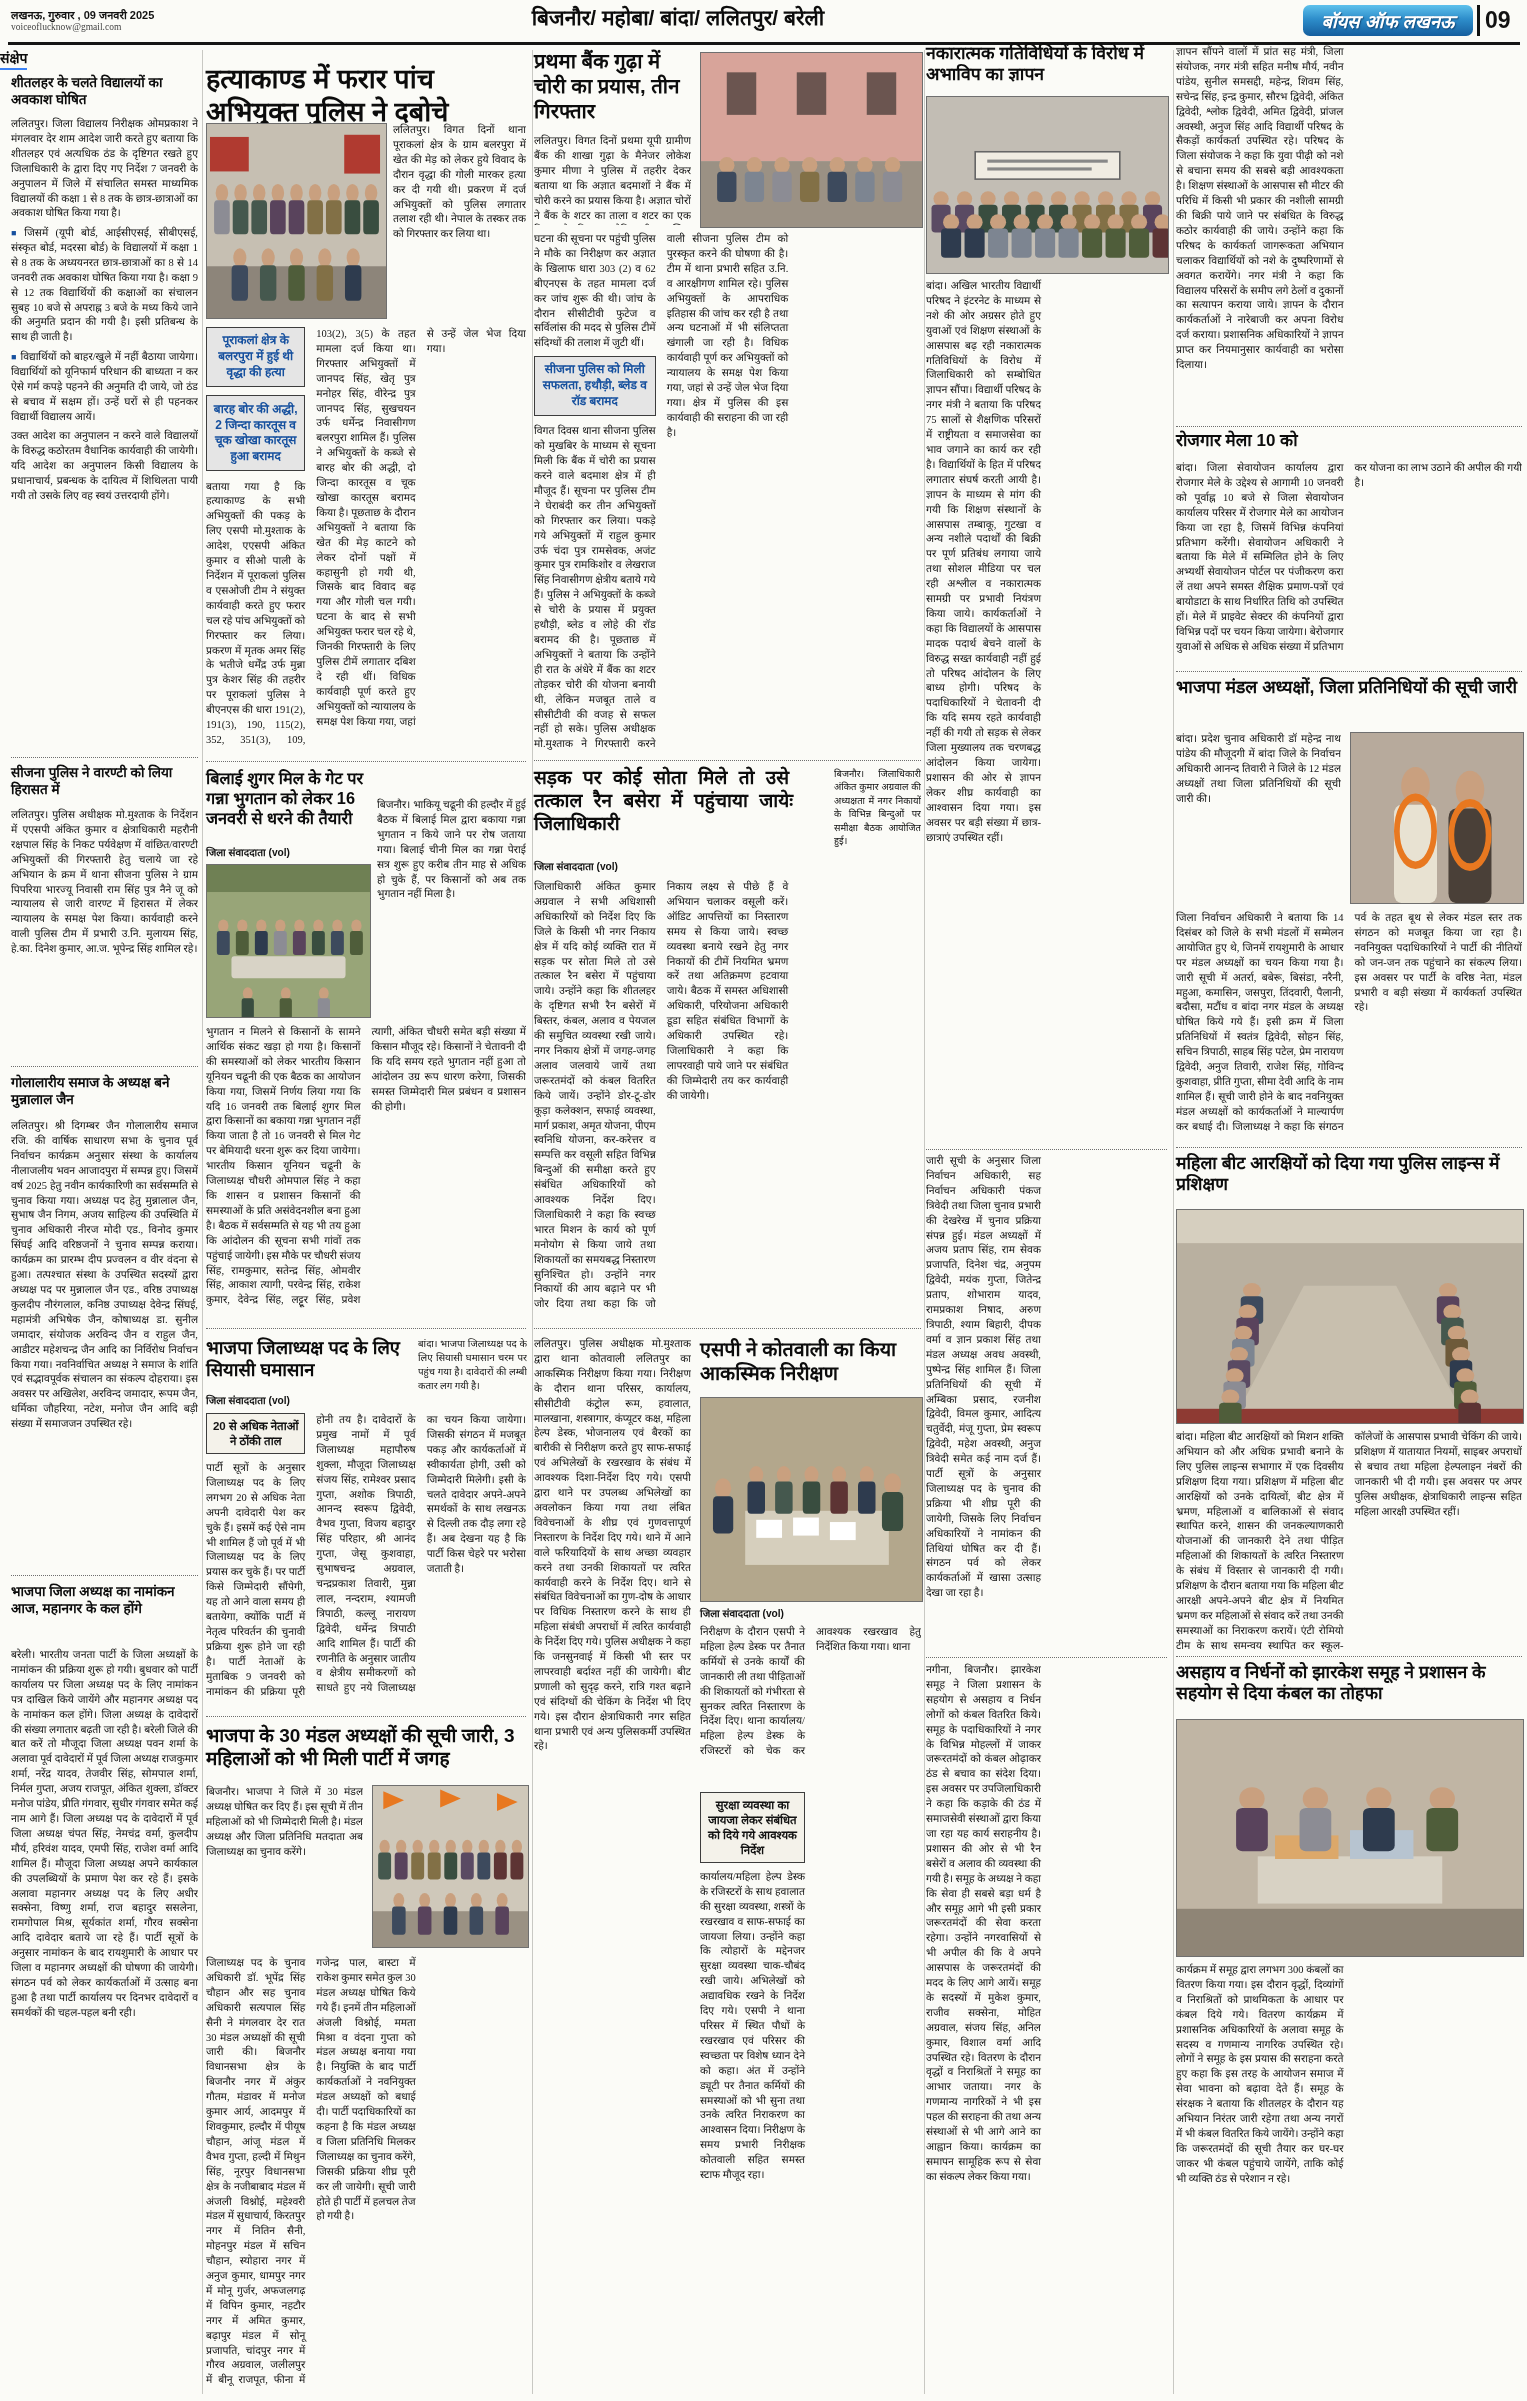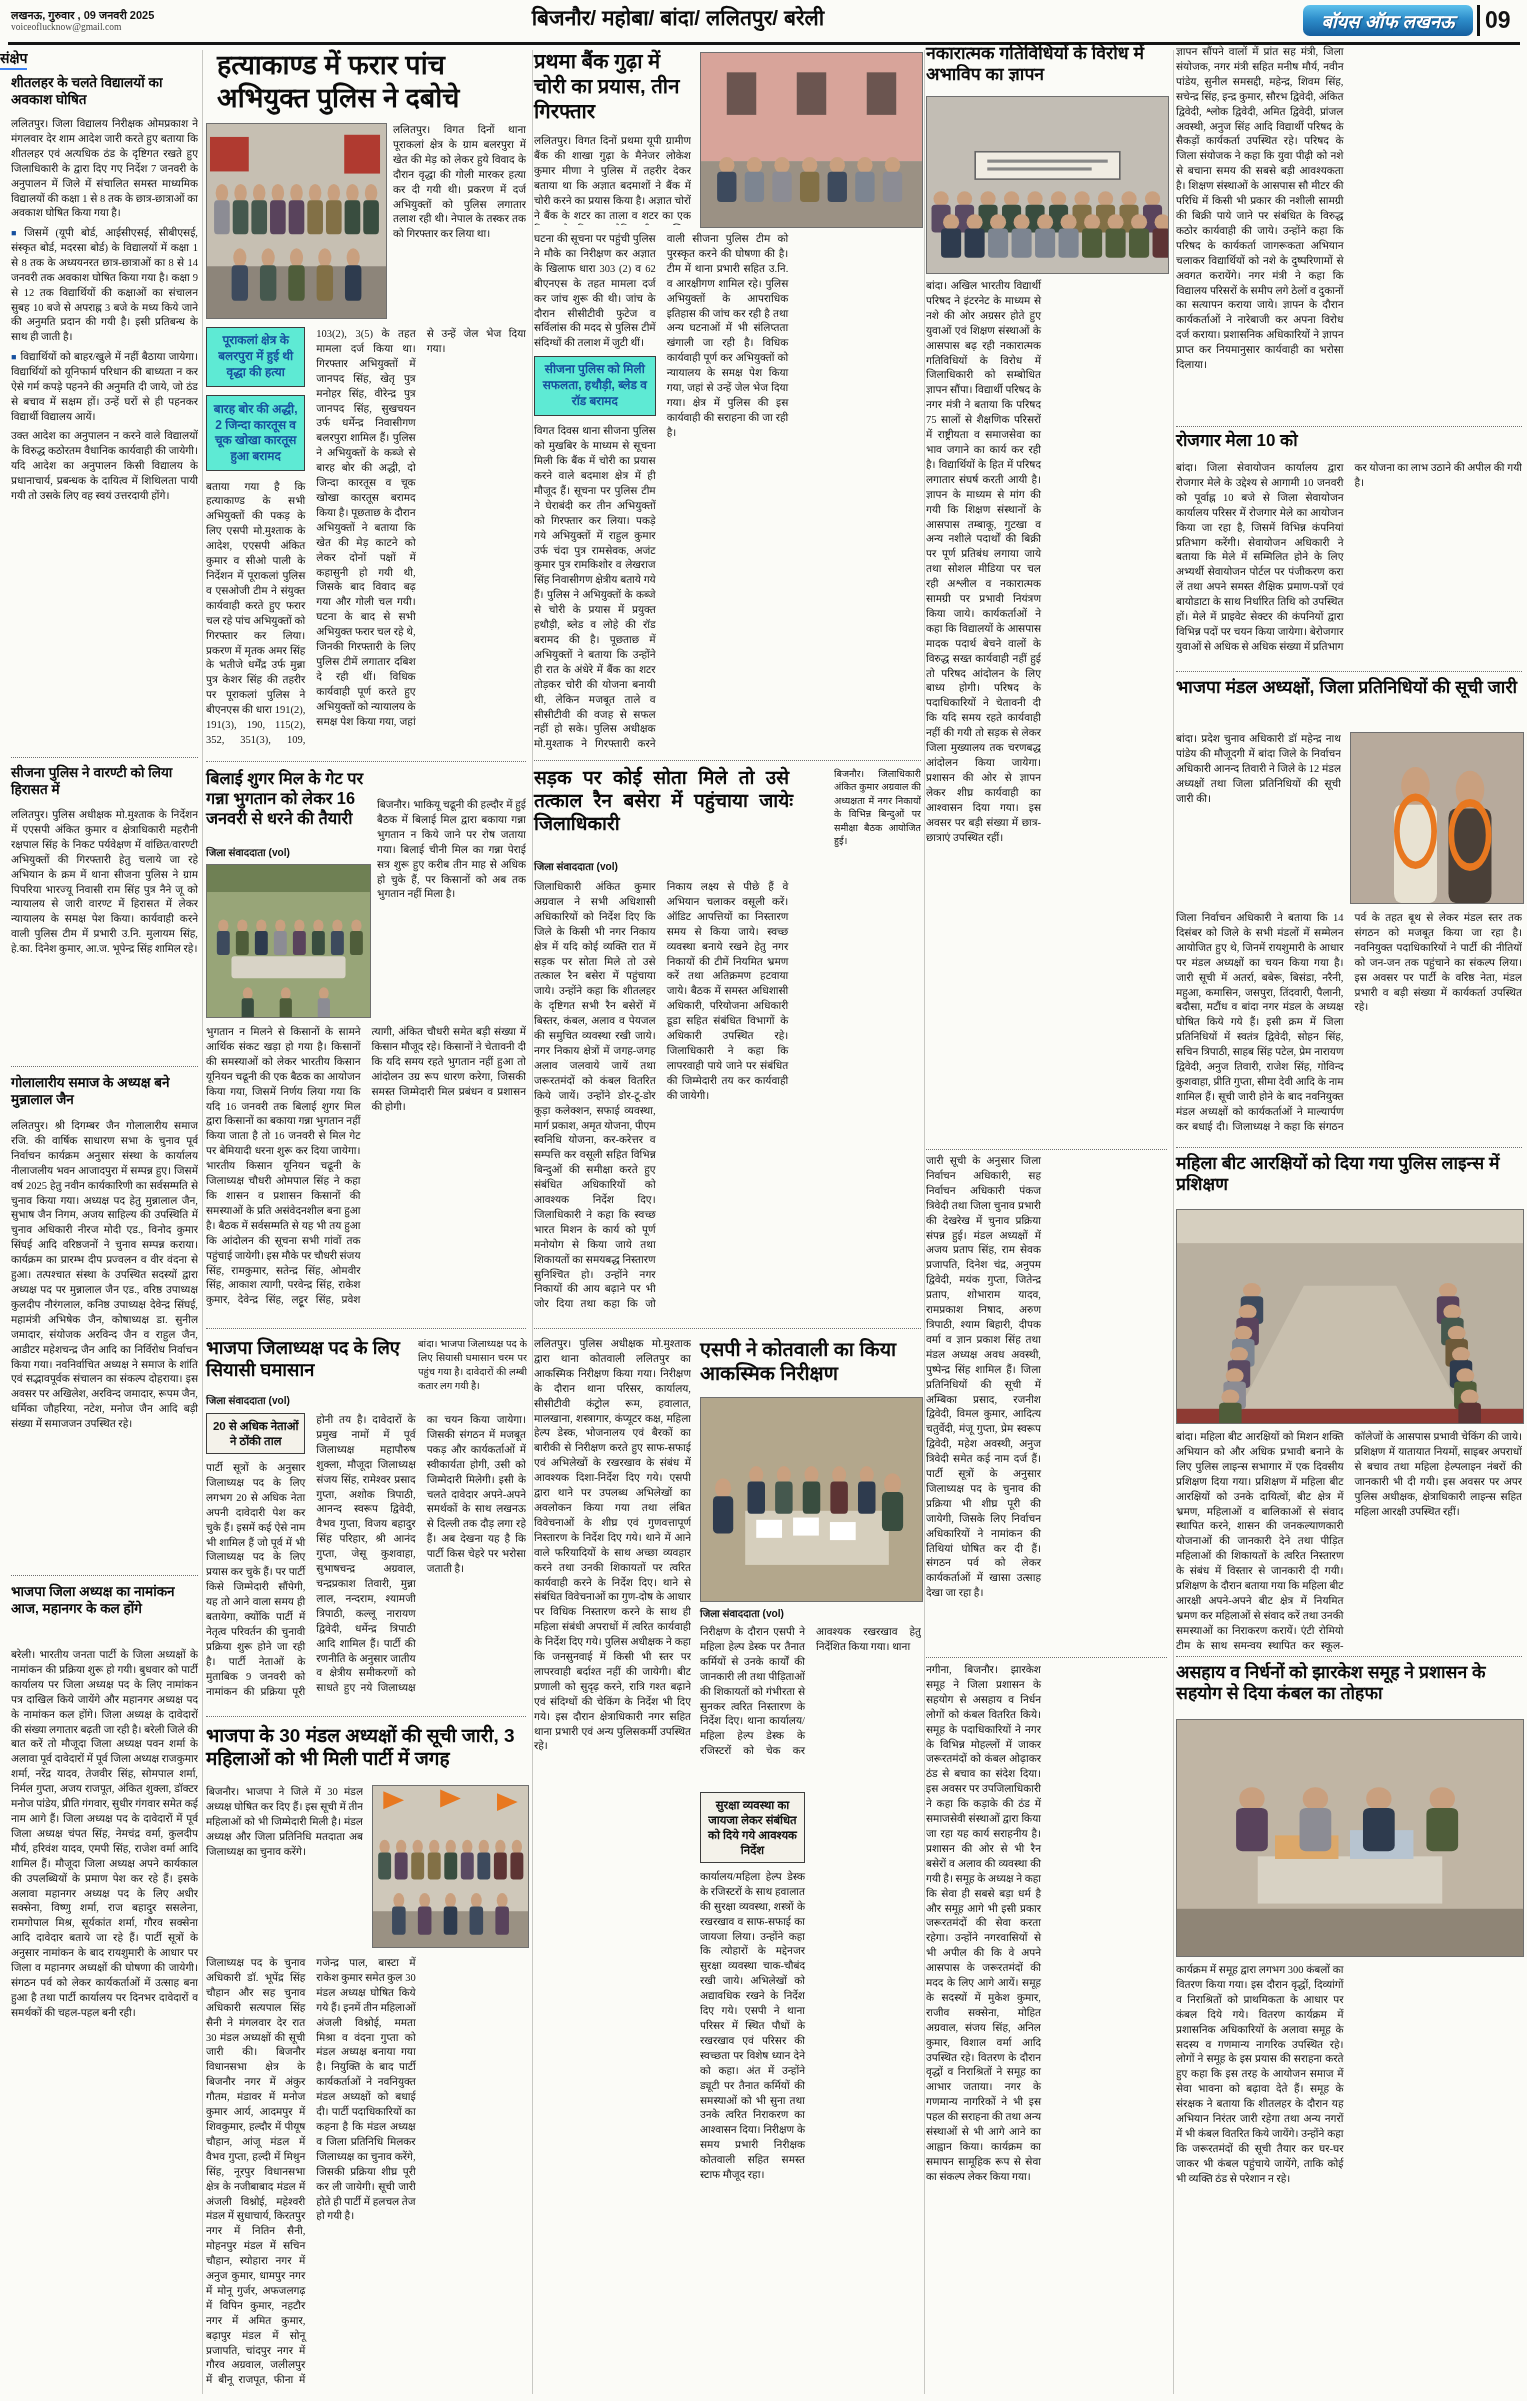--- a/index.html
+++ b/index.html
@@ -7,21 +7,21 @@
         font-family:"Liberation Serif", serif;overflow:hidden;}
   .abs{position:absolute;}
   .hl{font-family:"Liberation Sans", sans-serif;font-weight:700;line-height:1.22;color:#0c0c0c;}
   .bt{font-size:10.5px;line-height:1.42;text-align:justify;overflow:hidden;}
   .bt p{margin:0 0 4.7px 0;}
   .cols2{column-count:2;column-gap:11px;column-fill:auto;}
   .cols3{column-count:3;column-gap:11px;column-fill:auto;}
   .byline{font-family:"Liberation Sans", sans-serif;font-weight:700;font-size:10.2px;}
   .infobox{border:1.4px solid #3d3d3d;padding:5.4px 6.1px;text-align:center;font-weight:700;
            color:#16509e;font-size:12px;line-height:1.32;margin:0 0 8.1px 0;
-           font-family:"Liberation Sans", sans-serif;break-inside:avoid;background:#5eead4;}
+           font-family:"Liberation Sans", sans-serif;break-inside:avoid;background:#e5e5e5;}
   .hibox{border:1.4px solid #3d3d3d;padding:4.7px 5.4px;text-align:center;font-weight:700;
          color:#111;font-size:11.5px;line-height:1.3;margin:0 0 6.8px 0;
          font-family:Liberation Sans, sans-serif;break-inside:avoid;background:#f4f2ea;}
   .photo{border:0.7px solid #6f6f6f;background:#a8a8a2;overflow:hidden;}
   .photo svg{display:block;width:100%;height:100%;}
   .divh{border-top:1.4px dotted #6e6e6e;height:0;}
   .divv{border-left:0.7px solid #c8c8c3;width:0;}
   .bullet{color:#16509e;font-size:8.8px;margin-right:3.4px;}
   .masthead{background:linear-gradient(180deg,#5ec1ec 0%,#2e8ecb 45%,#155e9e 100%);
             border-radius:6.8px;color:#fff;font-family:"Liberation Sans", sans-serif;
@@ -62,21 +62,21 @@
   <div class="abs bt" style="left:11px;top:808px;width:187px;height:252px;">ललितपुर। पुलिस अधीक्षक मो.मुश्ताक के निर्देशन में एएसपी अंकित कुमार व क्षेत्राधिकारी महरौनी रक्षपाल सिंह के निकट पर्यवेक्षण में वांछित/वारण्टी अभियुक्तों की गिरफ्तारी हेतु चलाये जा रहे अभियान के क्रम में थाना सीजना पुलिस ने ग्राम पिपरिया भारज्यू निवासी राम सिंह पुत्र नैने जू को न्यायालय से जारी वारण्ट में हिरासत में लेकर न्यायालय के समक्ष पेश किया। कार्यवाही करने वाली पुलिस टीम में प्रभारी उ.नि. मुलायम सिंह, हे.का. दिनेश कुमार, आ.ज. भूपेन्द्र सिंह शामिल रहे।</div>
 
   <div class="abs divh" style="left:11px;top:1066px;width:187px;"></div>
   <div class="abs hl" style="left:11px;top:1075px;width:187px;font-size:13.6px;">गोलालारीय समाज के अध्यक्ष बने मुन्नालाल जैन</div>
   <div class="abs bt" style="left:11px;top:1119px;width:187px;height:450px;">ललितपुर। श्री दिगम्बर जैन गोलालारीय समाज रजि. की वार्षिक साधारण सभा के चुनाव पूर्व निर्वाचन कार्यक्रम अनुसार संस्था के कार्यालय नीलाजलीय भवन आजादपुरा में सम्पन्न हुए। जिसमें वर्ष 2025 हेतु नवीन कार्यकारिणी का सर्वसम्मति से चुनाव किया गया। अध्यक्ष पद हेतु मुन्नालाल जैन, सुभाष जैन निगम, अजय साहिल्य की उपस्थिति में चुनाव अधिकारी नीरज मोदी एड., विनोद कुमार सिंघई आदि वरिष्ठजनों ने चुनाव सम्पन्न कराया। कार्यक्रम का प्रारम्भ दीप प्रज्वलन व वीर वंदना से हुआ। तत्पश्चात संस्था के उपस्थित सदस्यों द्वारा अध्यक्ष पद पर मुन्नालाल जैन एड., वरिष्ठ उपाध्यक्ष कुलदीप नौरंगलाल, कनिष्ठ उपाध्यक्ष देवेन्द्र सिंघई, महामंत्री अभिषेक जैन, कोषाध्यक्ष डा. सुनील जमादार, संयोजक अरविन्द जैन व राहुल जैन, आडीटर महेशचन्द्र जैन आदि का निर्विरोध निर्वाचन किया गया। नवनिर्वाचित अध्यक्ष ने समाज के शांति एवं सद्भावपूर्वक संचालन का संकल्प दोहराया। इस अवसर पर अखिलेश, अरविन्द जमादार, रूपम जैन, धर्मिका जौहरिया, नटेश, मनोज जैन आदि बड़ी संख्या में समाजजन उपस्थित रहे।</div>
 
   <div class="abs divh" style="left:11px;top:1575px;width:187px;"></div>
   <div class="abs hl" style="left:11px;top:1584px;width:187px;font-size:13.6px;">भाजपा जिला अध्यक्ष का नामांकन आज, महानगर के कल होंगे</div>
   <div class="abs bt" style="left:11px;top:1648px;width:187px;height:745px;">बरेली। भारतीय जनता पार्टी के जिला अध्यक्षों के नामांकन की प्रक्रिया शुरू हो गयी। बुधवार को पार्टी कार्यालय पर जिला अध्यक्ष पद के लिए नामांकन पत्र दाखिल किये जायेंगे और महानगर अध्यक्ष पद के नामांकन कल होंगे। जिला अध्यक्ष के दावेदारों की संख्या लगातार बढ़ती जा रही है। बरेली जिले की बात करें तो मौजूदा जिला अध्यक्ष पवन शर्मा के अलावा पूर्व दावेदारों में पूर्व जिला अध्यक्ष राजकुमार शर्मा, नरेंद्र यादव, तेजवीर सिंह, सोमपाल शर्मा, निर्मल गुप्ता, अजय राजपूत, अंकित शुक्ला, डॉक्टर मनोज पांडेय, प्रीति गंगवार, सुधीर गंगवार समेत कई नाम आगे हैं। जिला अध्यक्ष पद के दावेदारों में पूर्व जिला अध्यक्ष चंपत सिंह, नेमचंद्र वर्मा, कुलदीप मौर्य, हरिवंश यादव, एमपी सिंह, राजेश वर्मा आदि शामिल हैं। मौजूदा जिला अध्यक्ष अपने कार्यकाल की उपलब्धियों के प्रमाण पेश कर रहे हैं। इसके अलावा महानगर अध्यक्ष पद के लिए अधीर सक्सेना, विष्णु शर्मा, राज बहादुर ससलेना, रामगोपाल मिश्र, सूर्यकांत शर्मा, गौरव सक्सेना आदि दावेदार बताये जा रहे हैं। पार्टी सूत्रों के अनुसार नामांकन के बाद रायशुमारी के आधार पर जिला व महानगर अध्यक्षों की घोषणा की जायेगी। संगठन पर्व को लेकर कार्यकर्ताओं में उत्साह बना हुआ है तथा पार्टी कार्यालय पर दिनभर दावेदारों व समर्थकों की चहल-पहल बनी रही।</div>
 
-  <div class="abs hl" style="left:206px;top:49px;width:320px;font-size:27px;margin-left:11px;">हत्याकाण्ड में फरार पांच अभियुक्त पुलिस ने दबोचे</div>
+  <div class="abs hl" style="left:206px;top:63px;width:320px;font-size:27px;">हत्याकाण्ड में फरार पांच अभियुक्त पुलिस ने दबोचे</div>
   <div class="abs photo photo-scene" style="left:206px;top:123px;width:179px;height:194px;">
       <svg viewBox="0 0 120 90" preserveAspectRatio="none">
         <rect width="120" height="90" fill="#c6bfb2"></rect>
         <rect y="66" width="120" height="24" fill="#8d857a"></rect>
         <rect x="2" y="6" width="26" height="16" fill="#b03a30"></rect>
         <rect x="92" y="5" width="24" height="18" fill="#b03a30"></rect>
         <circle cx="10" cy="32" r="4.2" fill="#c9a07f"></circle>
         <rect x="4.75" y="35.36" width="10.5" height="15.75" rx="2.1" fill="#8c8c94"></rect>
         <circle cx="22.5" cy="32" r="4.2" fill="#c9a07f"></circle>
         <rect x="17.25" y="35.36" width="10.5" height="15.75" rx="2.1" fill="#45584e"></rect>

